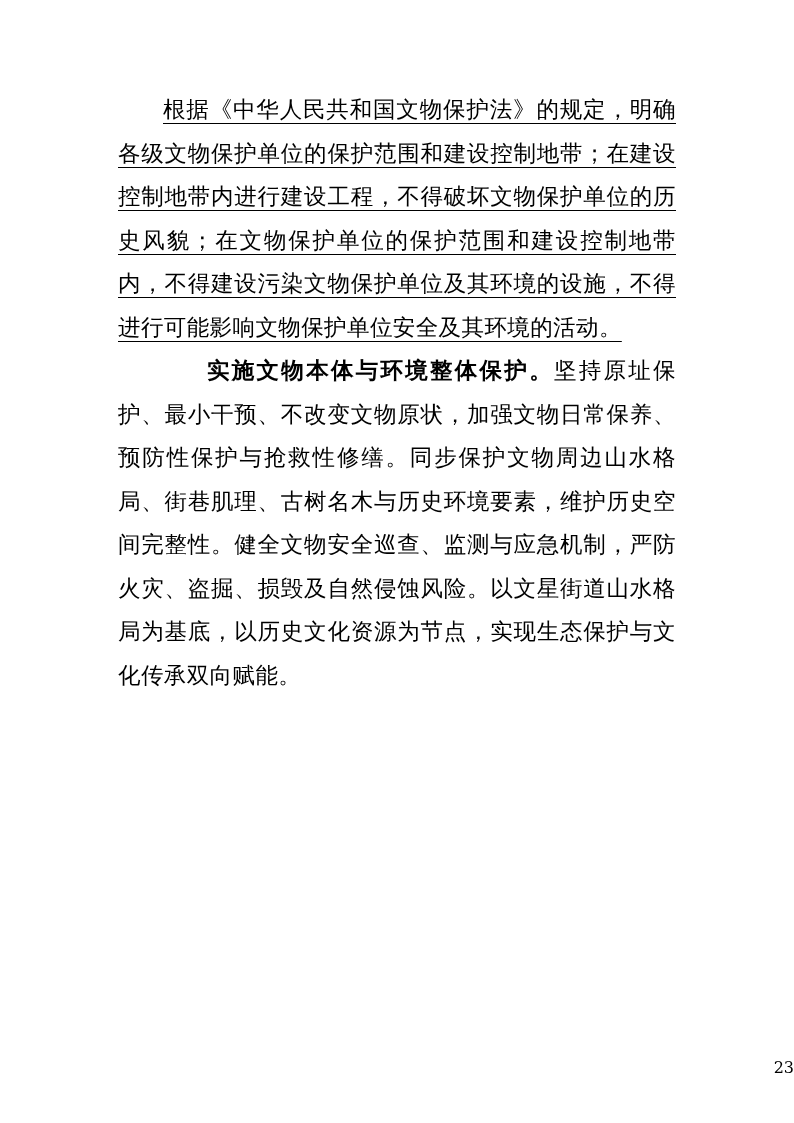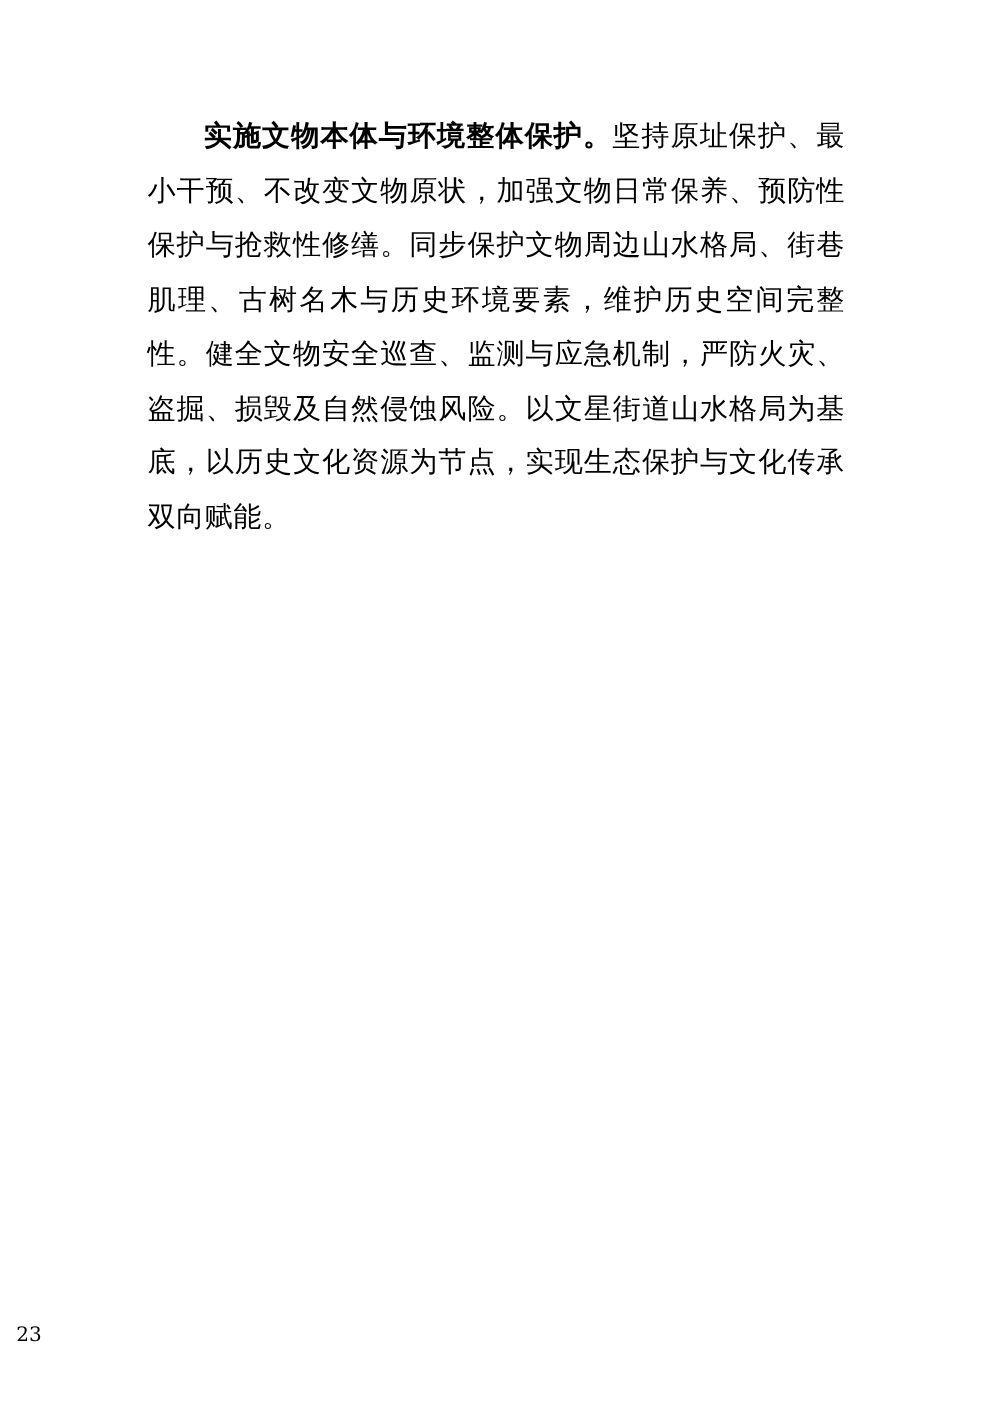--- a/index.html
+++ b/index.html
@@ -33,39 +33,40 @@
     margin: 0;
     text-indent: 2em;
   }
   .underline-para {
     text-decoration: underline;
     text-decoration-thickness: 1px;
     text-underline-offset: 6px;
   }
   .lead {
     font-weight: bold;
+    margin-left: 44px;
   }
   .page-number {
     position: absolute;
     left: 0;
     right: 0;
     bottom: 46px;
-    text-align: left;
+    text-align: right;
     font-size: 16px;
     font-family: "DejaVu Serif", "Liberation Serif", serif;
-    margin-left: 13px;
   }
 </style>
 </head>
 <body>
 
 <div class="page">
 
   <div class="body-text">
 
+    <p class="para underline-para">根据《中华人民共和国文物保护法》的规定，明确各级文物保护单位的保护范围和建设控制地带；在建设控制地带内进行建设工程，不得破坏文物保护单位的历史风貌；在文物保护单位的保护范围和建设控制地带内，不得建设污染文物保护单位及其环境的设施，不得进行可能影响文物保护单位安全及其环境的活动。</p>
 
     <p class="para"><span class="lead">实施文物本体与环境整体保护。</span><span>坚持原址保护、最小干预、不改变文物原状，加强文物日常保养、预防性保护与抢救性修缮。同步保护文物周边山水格局、街巷肌理、古树名木与历史环境要素，维护历史空间完整性。健全文物安全巡查、监测与应急机制，严防火灾、盗掘、损毁及自然侵蚀风险。以文星街道山水格局为基底，以历史文化资源为节点，实现生态保护与文化传承双向赋能。</span></p>
 
 
   </div>
 
   <div class="page-number">23</div>
 
 </div>
 

